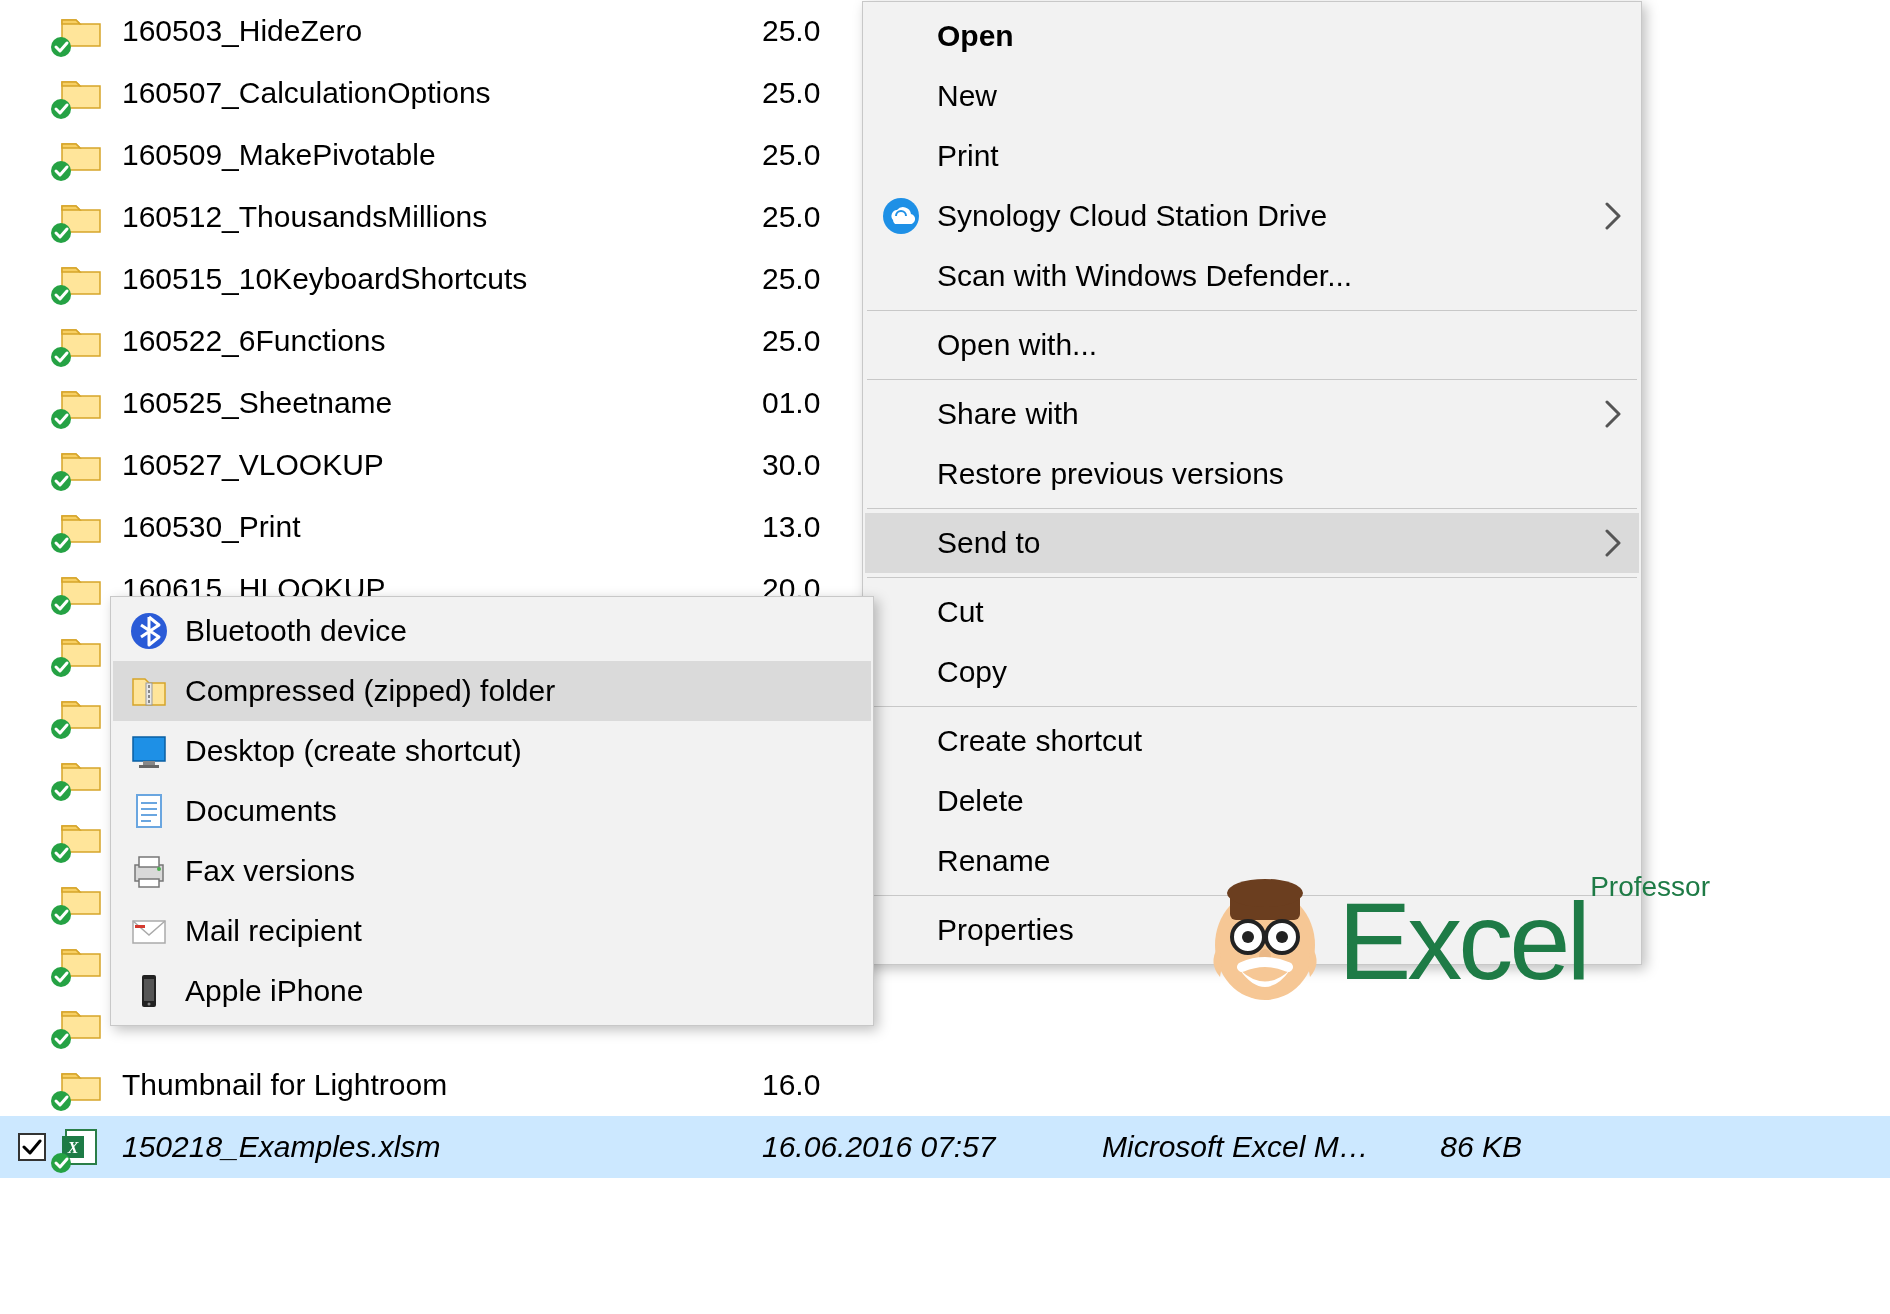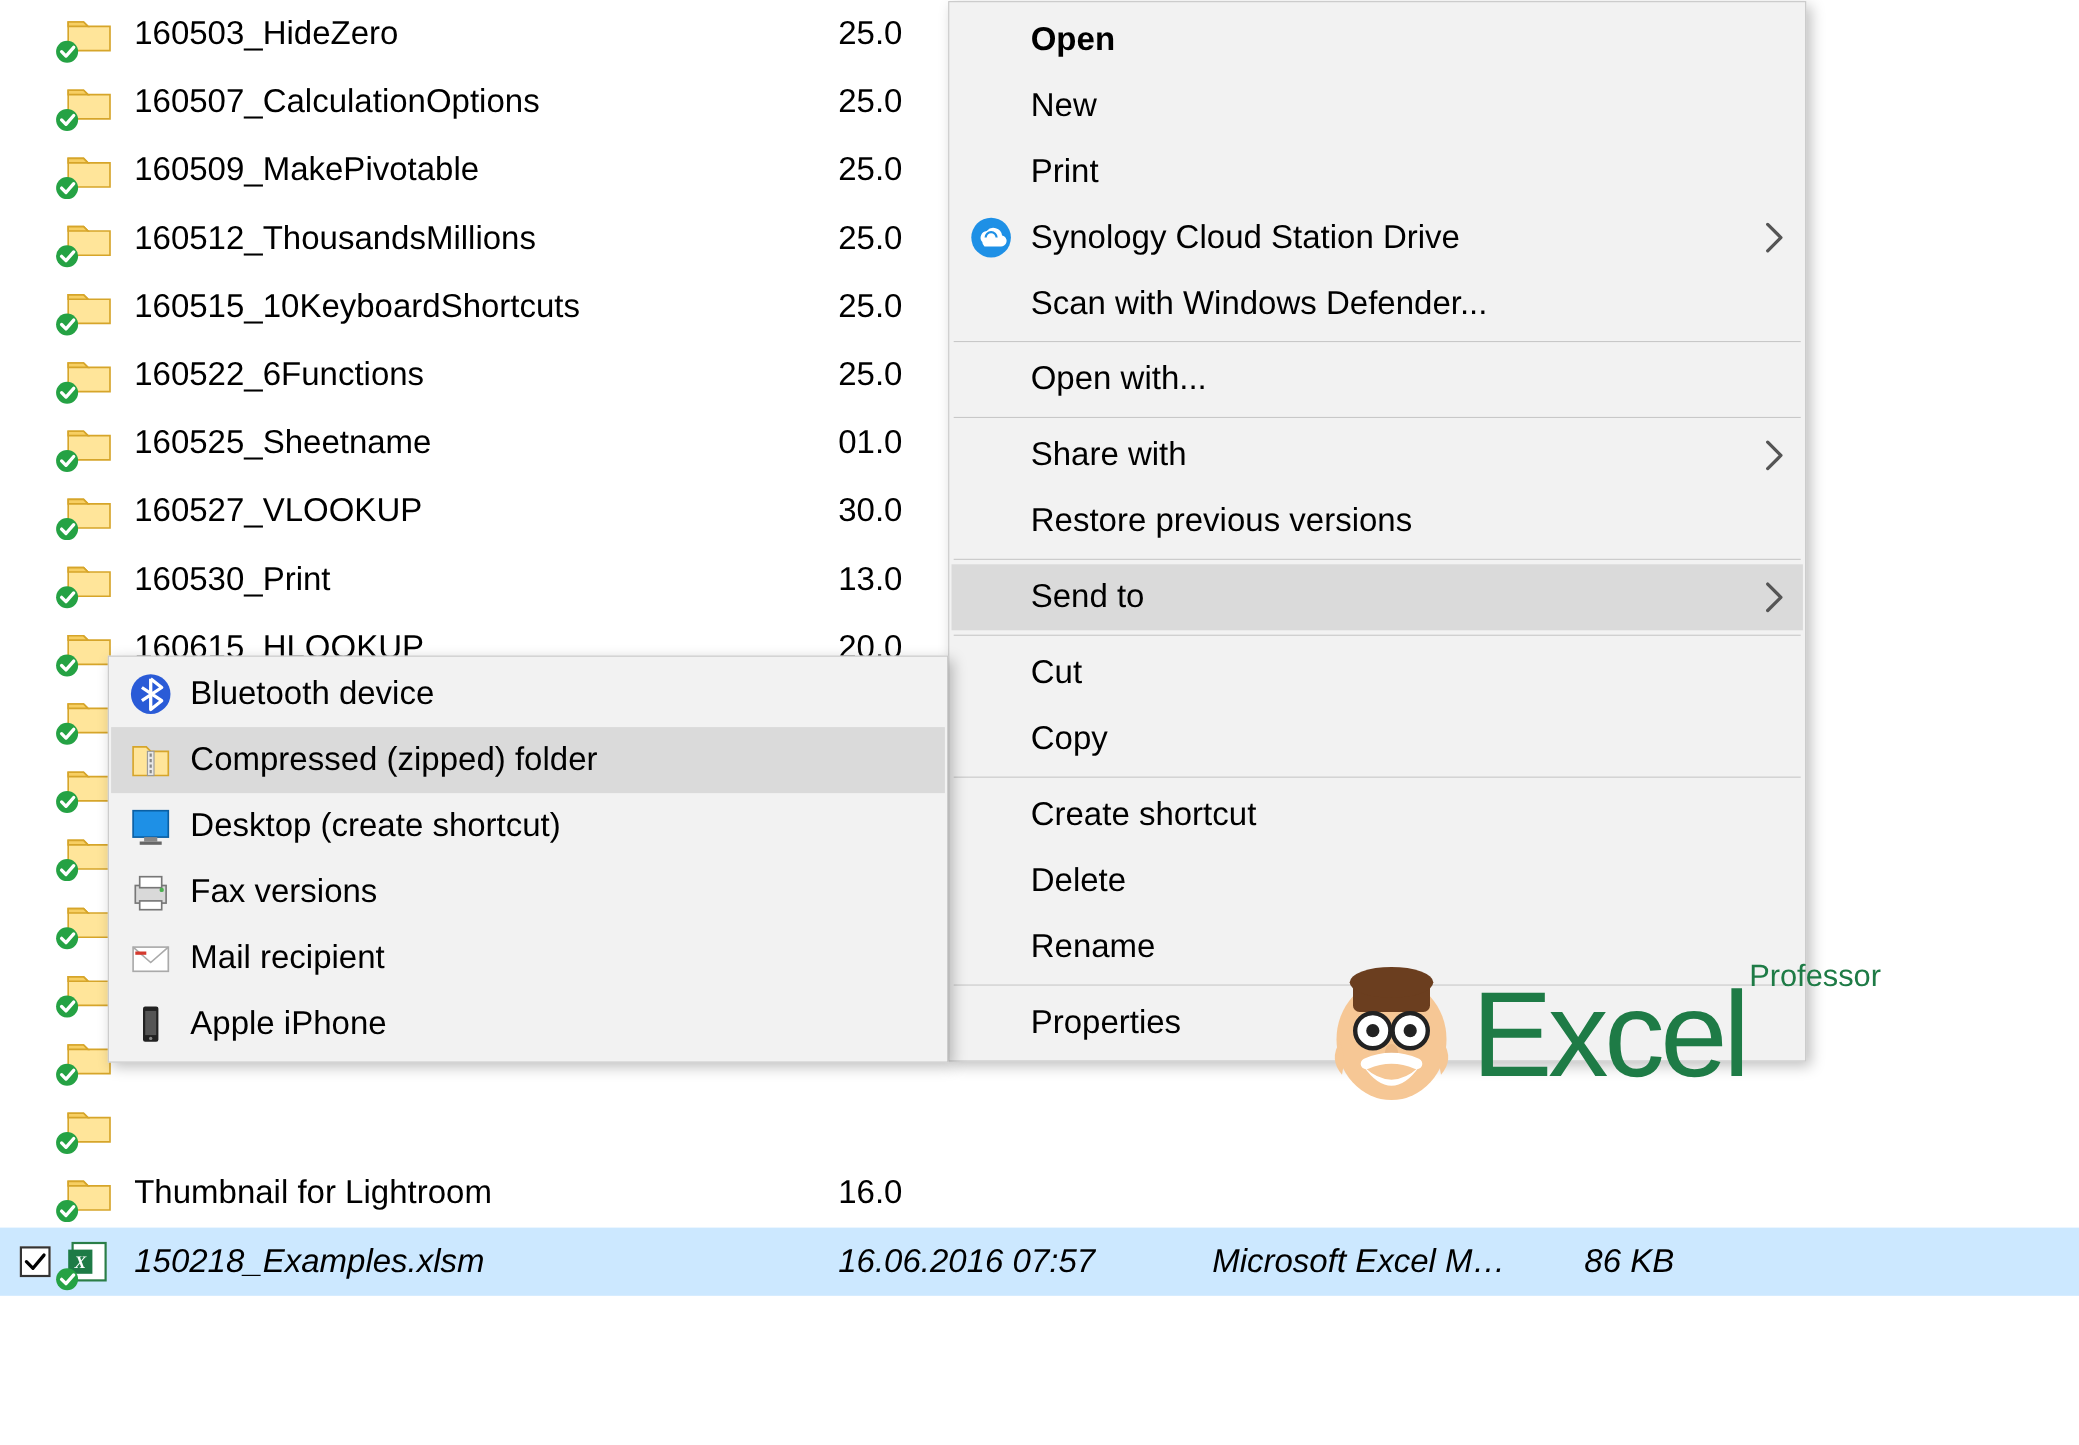--- a/index.html
+++ b/index.html
@@ -93,21 +93,21 @@
     box-shadow: 4px 4px 12px rgba(0,0,0,.25);
     padding: 4px 2px;
     box-sizing: border-box;
   }
   #main-menu {
     left: 862px;
     top: 1px;
     width: 780px;
   }
   #sub-menu {
-    left: 98px;
+    left: 110px;
     top: 596px;
     width: 764px;
   }
   .menu-item {
     display: flex;
     align-items: center;
     height: 60px;
     padding: 0 18px 0 72px;
     position: relative;
     box-sizing: border-box;
@@ -616,20 +616,28 @@
     <span class="menu-icon">
         <svg viewBox="0 0 40 40">
           <use href="#i-desktop"></use>
         </svg>
       </span>
     <span>Desktop (create shortcut)</span>
   </div>
   <div class="menu-item">
     <span class="menu-icon">
         <svg viewBox="0 0 40 40">
+          <use href="#i-documents"></use>
+        </svg>
+      </span>
+    <span>Documents</span>
+  </div>
+  <div class="menu-item">
+    <span class="menu-icon">
+        <svg viewBox="0 0 40 40">
           <use href="#i-fax"></use>
         </svg>
       </span>
     <span>Fax versions</span>
   </div>
   <div class="menu-item">
     <span class="menu-icon">
         <svg viewBox="0 0 40 40">
           <use href="#i-mail"></use>
         </svg>

